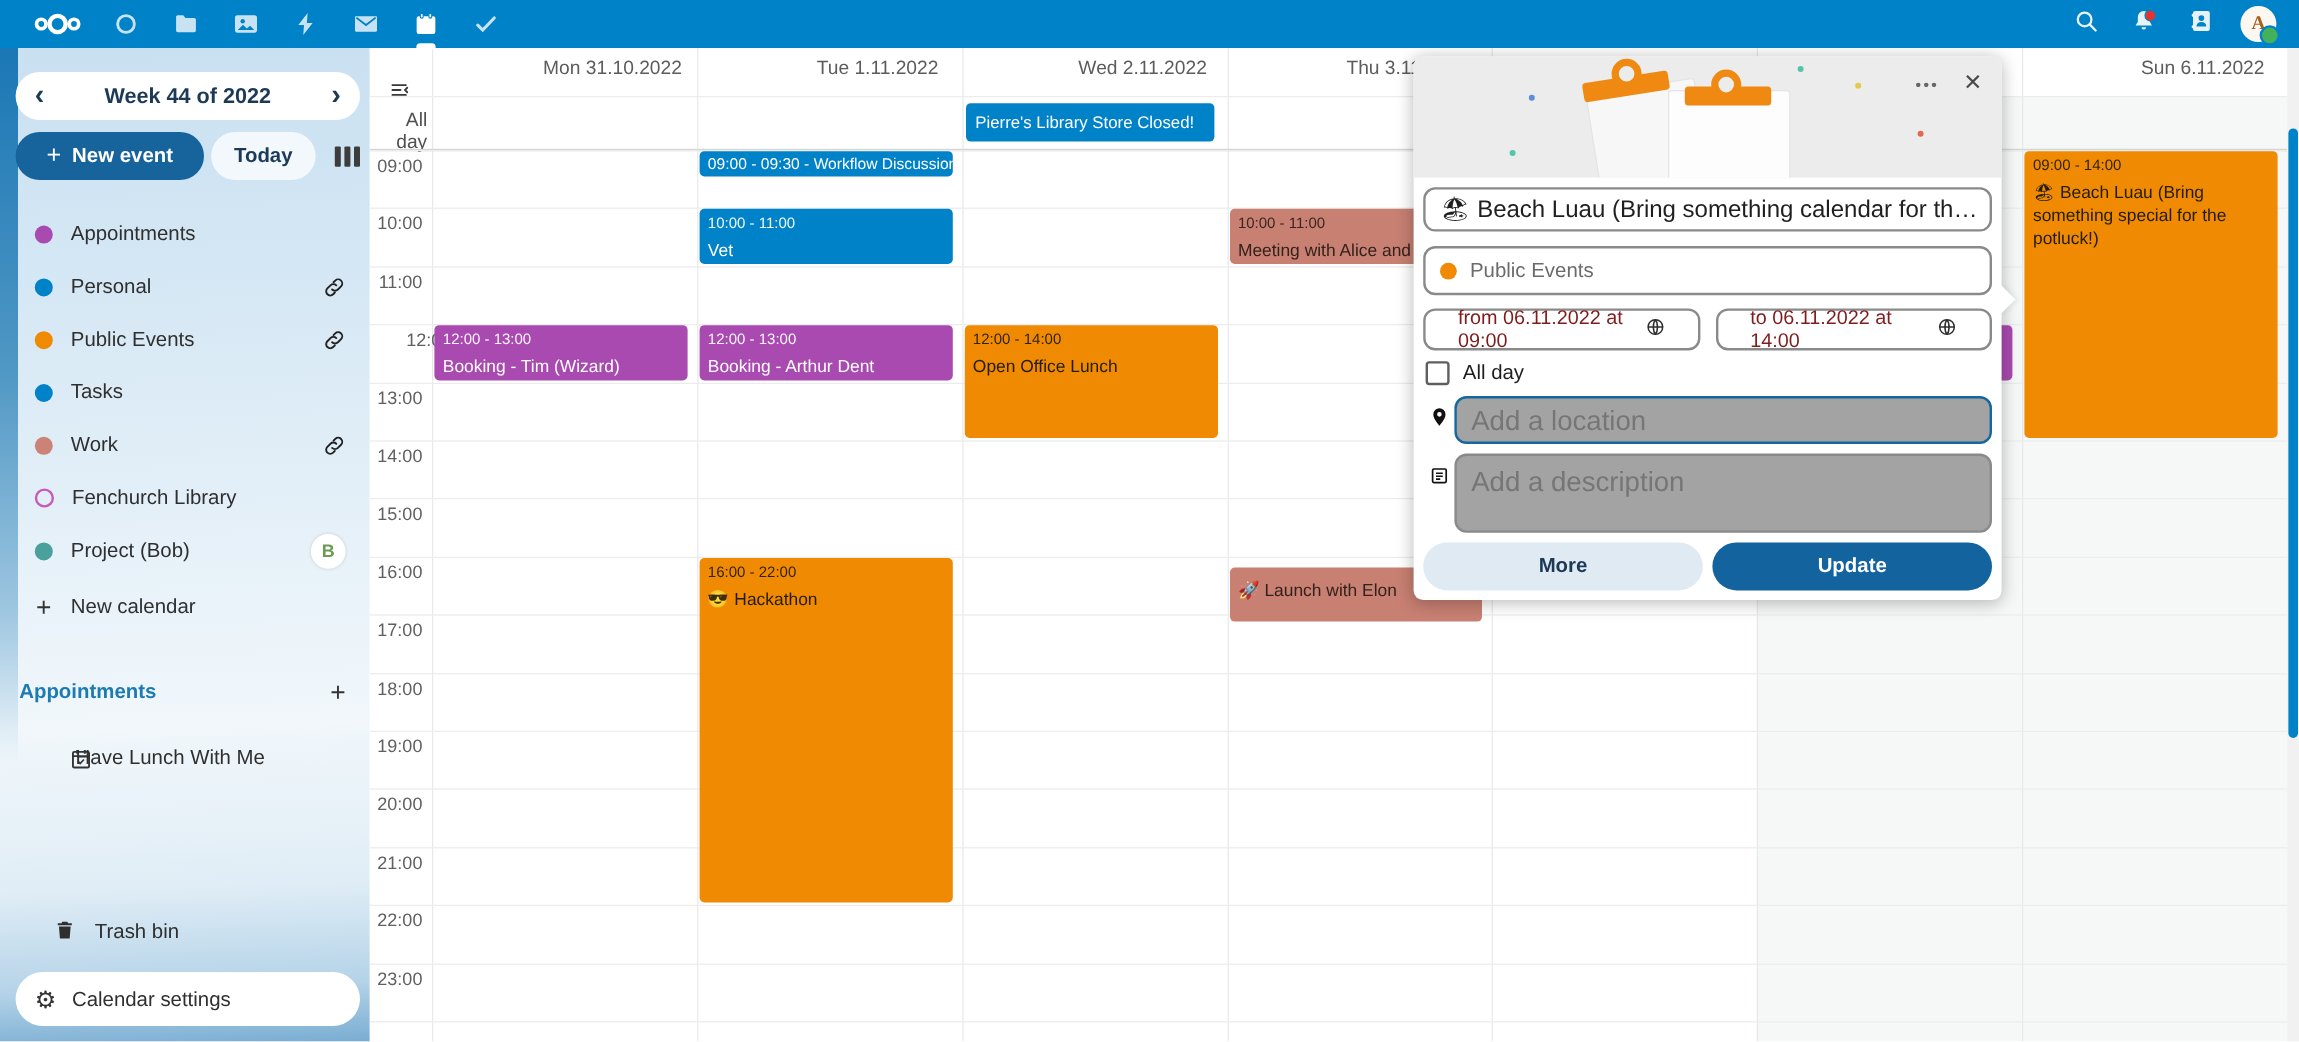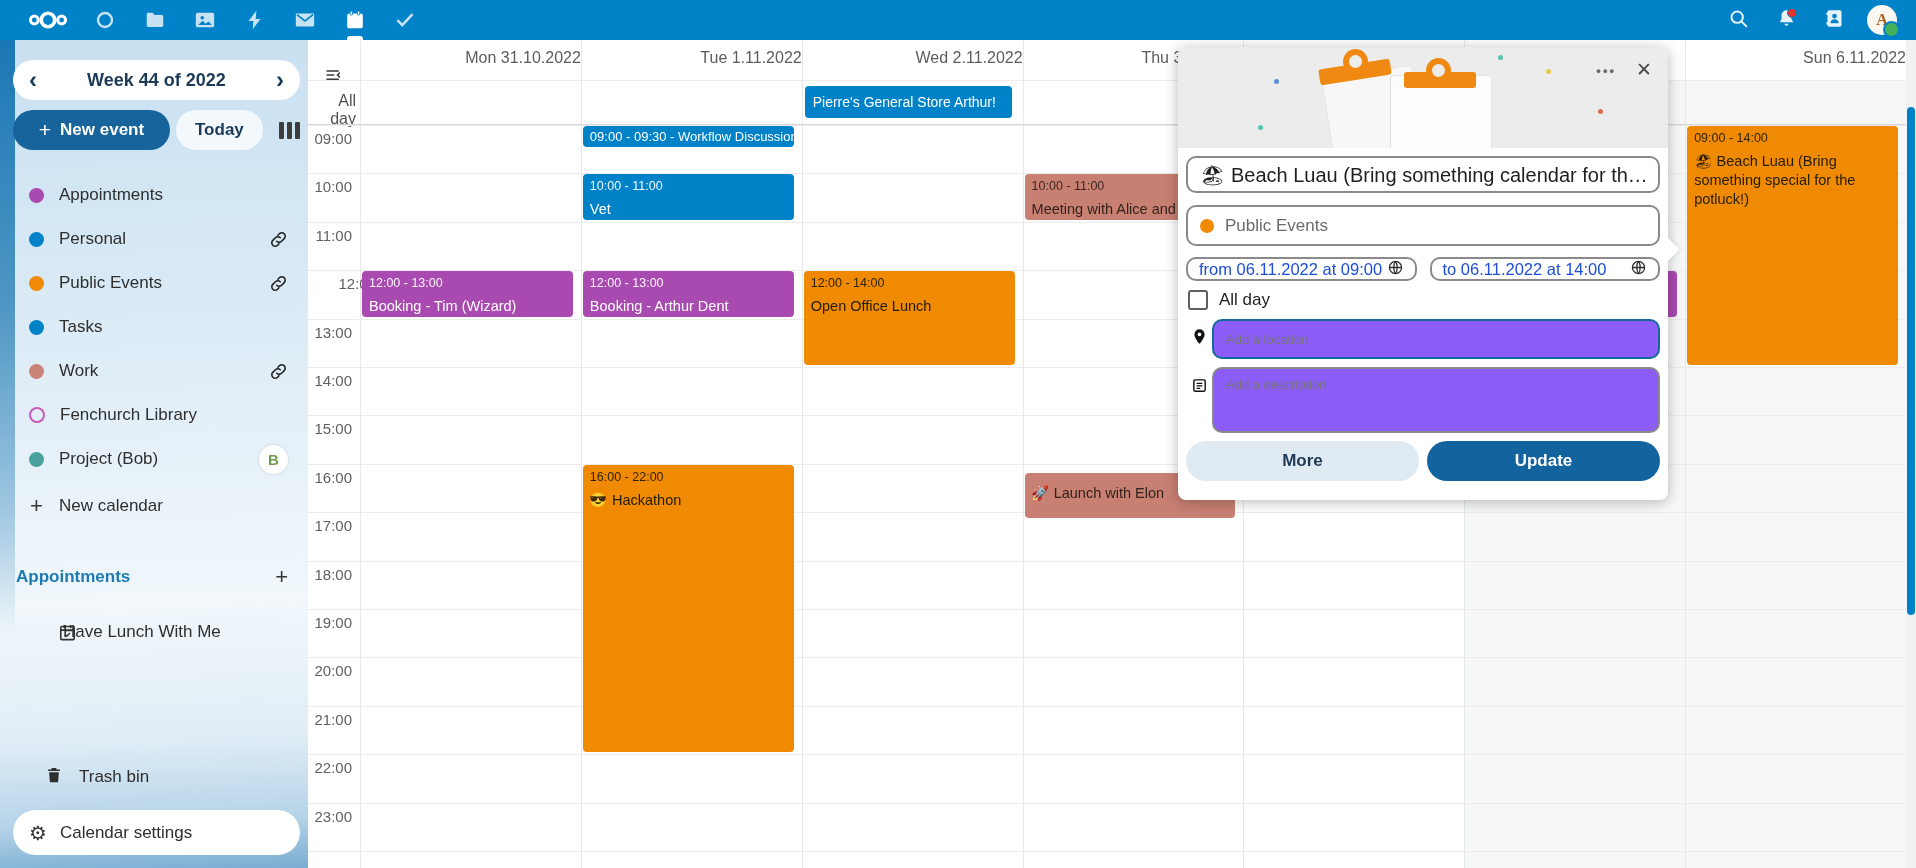--- a/index.html
+++ b/index.html
@@ -73,21 +73,21 @@
      display:flex;align-items:center;cursor:pointer;}
   .settings-pill .gear{margin-left:16px;font-size:20px;color:#333;font-family:"DejaVu Sans",sans-serif;}
   .settings-pill span{margin-left:13px;font-size:17px;color:#2f2f2f;}
 
   
   .grid{position:absolute;left:308px;top:40px;width:1598px;height:828px;background:#fff;overflow:hidden;}
   .shade{position:absolute;background:#f6f7f7;z-index:1;}
   .vline{position:absolute;width:1px;background:#e8e8e8;z-index:2;}
   .hline{position:absolute;height:1px;background:#ececec;z-index:2;}
   .hline.strong{height:2px;background:#d5d5d5;}
-  .day-head{position:absolute;top:9px;height:22px;text-align:right;font-size:16px;color:#5c5c5c;z-index:2;}
+  .day-head{position:absolute;top:9px;height:22px;text-align:center;font-size:16px;color:#5c5c5c;z-index:2;padding-left:40px;}
   .collapse-ic{position:absolute;left:16px;top:26px;width:18px;height:18px;color:#3a3a3a;z-index:2;cursor:pointer;}
   .collapse-ic svg{width:18px;height:18px;}
   .allday-lbl{position:absolute;left:0;top:52px;width:48px;text-align:right;font-size:16px;color:#4f4f4f;z-index:2;}
   .hour-lbl{position:absolute;left:0;width:44px;text-align:right;font-size:15px;color:#606060;z-index:2;}
   .ev{position:absolute;border-radius:4px;z-index:3;box-sizing:border-box;padding:5px 7px;overflow:hidden;cursor:pointer;}
   .ev .tm{font-size:12.5px;line-height:15px;margin-bottom:6px;opacity:.95;}
   .ev .tt{font-size:14.5px;line-height:19px;}
   .ev.oneline{padding:3px 7px;}
   .ev.oneline .tt{font-size:13px;line-height:16px;white-space:nowrap;}
   .ev-allday{position:absolute;border-radius:4px;z-index:3;font-size:14px;display:flex;align-items:center;
@@ -111,30 +111,30 @@
   .conf{position:absolute;width:5px;height:5px;border-radius:50%;}
   .pp-menu{position:absolute;right:52px;top:16px;color:#666;font-size:13px;letter-spacing:2px;font-weight:bold;cursor:pointer;}
   .pp-close{position:absolute;right:16px;top:11px;color:#4a4a4a;font-size:19px;cursor:pointer;font-family:"DejaVu Sans",sans-serif;}
   .pp-body{padding:0 8px;}
   .fld{border:2px solid #8a8a8a;border-radius:10px;box-sizing:border-box;display:flex;align-items:center;background:#fff;}
   .pp-title{margin-top:8px;height:37px;padding:0 12px;gap:10px;font-size:20px;color:#1f1f1f;
      white-space:nowrap;overflow:hidden;}
   .pp-cal{margin-top:12px;height:41px;padding:0 12px;gap:11px;font-size:17px;color:#6b6b6b;}
   .pp-cal .dot{width:14px;height:14px;border-radius:50%;flex:none;}
   .pp-dates{margin-top:11px;display:flex;gap:13px;}
-  .pp-date{flex:1;height:24px;padding:0 11px;justify-content:space-between;font-size:16.5px;color:#1d4ed8;}
+  .pp-date{flex:1;height:35px;padding:0 27px;justify-content:space-between;font-size:16.5px;color:#7f1d1d;}
   .pp-date svg{width:17px;height:17px;color:#2f2f2f;flex:none;}
   .pp-allday{margin-top:9px;display:flex;align-items:center;padding-left:2px;}
   .pp-allday .cb{width:16px;height:16px;border:2px solid #5f5f5f;border-radius:3px;background:#fff;cursor:pointer;}
   .pp-allday span{margin-left:11px;font-size:17px;color:#1e1e1e;}
   .icon-row{margin-top:9px;display:flex;align-items:flex-start;}
   .icon-row .ric{width:26px;flex:none;display:flex;justify-content:center;color:#111;margin-top:9px;}
   .icon-row .ric svg{width:17px;height:17px;}
   .icon-row input,.icon-row textarea{flex:1;box-sizing:border-box;border:2px solid #8a8a8a;border-radius:10px;
-     font-family:"Liberation Sans",sans-serif;font-size:13px;color:#222;padding:0 12px;outline:none;background:#8b5cf6;}
+     font-family:"Liberation Sans",sans-serif;font-size:23px;color:#222;padding:0 12px;outline:none;background:#a3a3a3;}
   .icon-row input::placeholder,.icon-row textarea::placeholder{color:#767676;opacity:1;}
   input.loc{height:40px;border-color:#17679f;}
   textarea.desc{height:66px;resize:none;padding-top:8px;margin-top:-1px;}
   .pp-btns{margin-top:8px;display:flex;gap:8px;}
   .pp-btns .btn{flex:1;height:40px;border-radius:21px;display:flex;align-items:center;justify-content:center;
      font-size:17px;font-weight:bold;cursor:pointer;}
   .btn-more{background:#dfeaf3;color:#1c3a57;}
   .btn-update{background:#12639e;color:#fff;}
 
   
@@ -405,21 +405,21 @@
     <div class="hline" style="left: 0px; top: 762.6px; width: 1598px;"></div>
     <div class="hour-lbl" style="top: 767.6px;">23:00</div>
     <div class="hline" style="left: 0px; top: 811px; width: 1598px;"></div>
     <div class="day-head" style="left: 52px; width: 220.86px;">Mon 31.10.2022</div>
     <div class="day-head" style="left: 272.86px; width: 220.86px;">Tue 1.11.2022</div>
     <div class="day-head" style="left: 493.72px; width: 220.86px;">Wed 2.11.2022</div>
     <div class="day-head" style="left: 714.58px; width: 220.86px;">Thu 3.11.2022</div>
     <div class="day-head" style="left: 935.44px; width: 220.86px;"></div>
     <div class="day-head" style="left: 1156.3px; width: 220.86px;"></div>
     <div class="day-head" style="left: 1377.16px; width: 220.86px;">Sun 6.11.2022</div>
-    <div class="ev-allday" style="left: 496.72px; top: 46px; width: 206.86px; height: 32px; background: rgb(0, 130, 201); color: rgb(255, 255, 255);">Pierre's General Store Arthur!</div>
+    <div class="ev-allday" style="left: 496.72px; top: 46px; width: 206.86px; height: 32px; background: rgb(0, 130, 201); color: rgb(255, 255, 255);">Pierre's Library Store Closed!</div>
     <div class="ev" style="left: 54px; top: 231.2px; width: 210.86px; height: 45.4px; background: rgb(169, 74, 176); color: rgb(255, 255, 255);">
       <div class="tm">12:00 - 13:00</div>
       <div class="tt">Booking - Tim (Wizard)</div>
     </div>
     <div class="ev oneline" style="left: 274.86px; top: 86px; width: 210.86px; height: 21.2px; background: rgb(0, 130, 201); color: rgb(255, 255, 255);">
       <div class="tt">09:00 - 09:30 - Workflow Discussion</div>
     </div>
     <div class="ev" style="left: 274.86px; top: 134.4px; width: 210.86px; height: 45.4px; background: rgb(0, 130, 201); color: rgb(255, 255, 255);">
       <div class="tm">10:00 - 11:00</div>
       <div class="tt">Vet</div>

